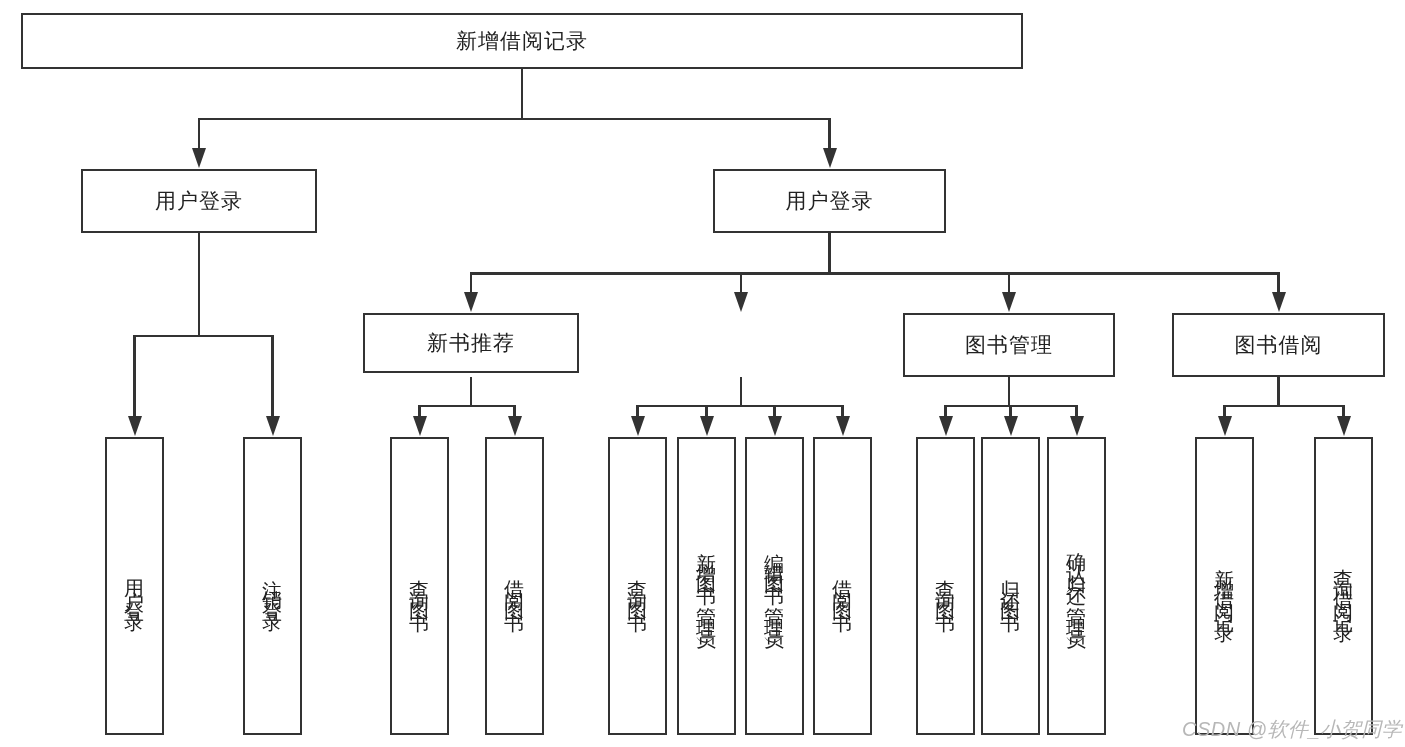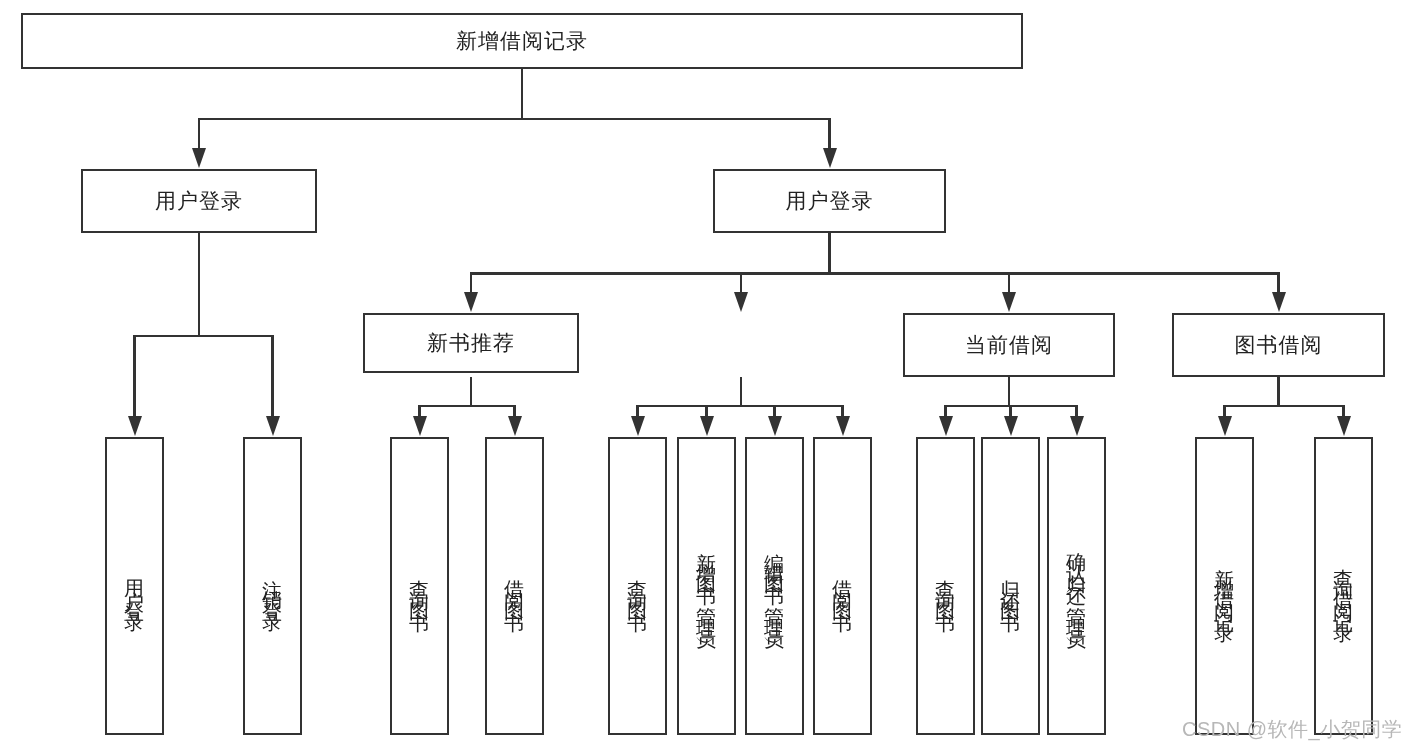--- a/index.html
+++ b/index.html
@@ -50,34 +50,35 @@
   }
   .watermark {
     position: absolute;
     left: 1182px;
     top: 716px;
     font-size: 20px;
     color: #b7b7b7;
     letter-spacing: 0.5px;
     z-index: 5;
     white-space: nowrap;
+    font-style: italic;
   }
 </style>
 </head>
 <body>
 
 <div id="canvas">
 
   <div class="box" style="left:21px; top:13px; width:1002px; height:56px">新增借阅记录</div>
 
   <div class="box" style="left:81px; top:169px; width:236px; height:64px">用户登录</div>
   <div class="box" style="left:713px; top:169px; width:233px; height:64px">用户登录</div>
 
   <div class="box" style="left:363px; top:313px; width:216px; height:60px">新书推荐</div>
-  <div class="box" style="left:903px; top:313px; width:212px; height:64px">当前借阅</div>
+  <div class="box" style="left:903px; top:313px; width:212px; height:64px">图书管理</div>
   <div class="box" style="left:1172px; top:313px; width:213px; height:64px">图书借阅</div>
 
   <div class="box vbox" style="left:105px; top:437px; width:59px; height:298px">用户登录</div>
   <div class="box vbox" style="left:243px; top:437px; width:59px; height:298px">注销登录</div>
 
   <div class="box vbox" style="left:390px; top:437px; width:59px; height:298px">查询图书</div>
   <div class="box vbox" style="left:485px; top:437px; width:59px; height:298px">借阅图书</div>
 
   <div class="box vbox" style="left:608px; top:437px; width:59px; height:298px">查询图书</div>
   <div class="box vbox" style="left:677px; top:437px; width:59px; height:298px">新增图书（管理员）</div>

